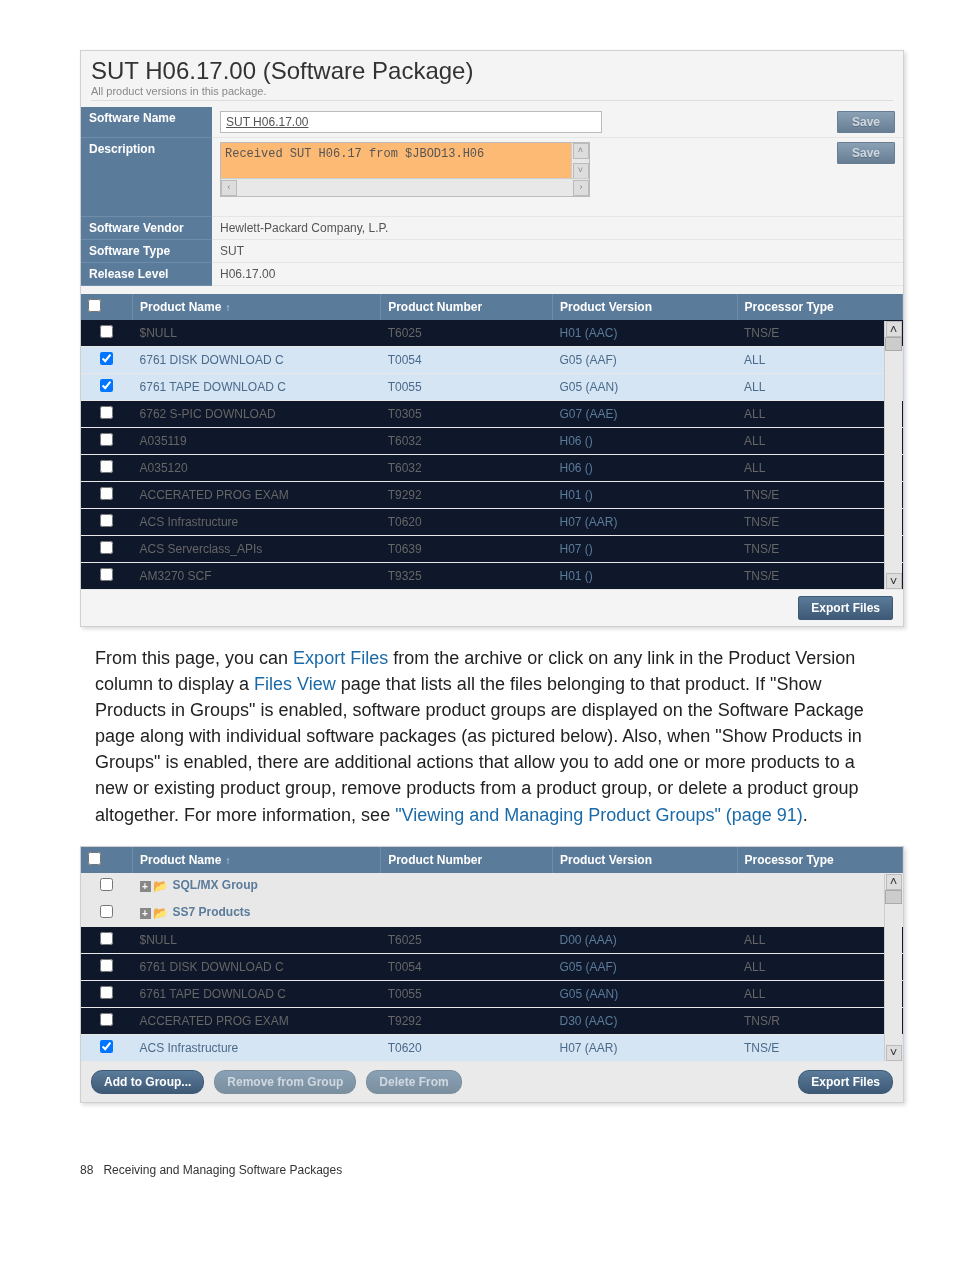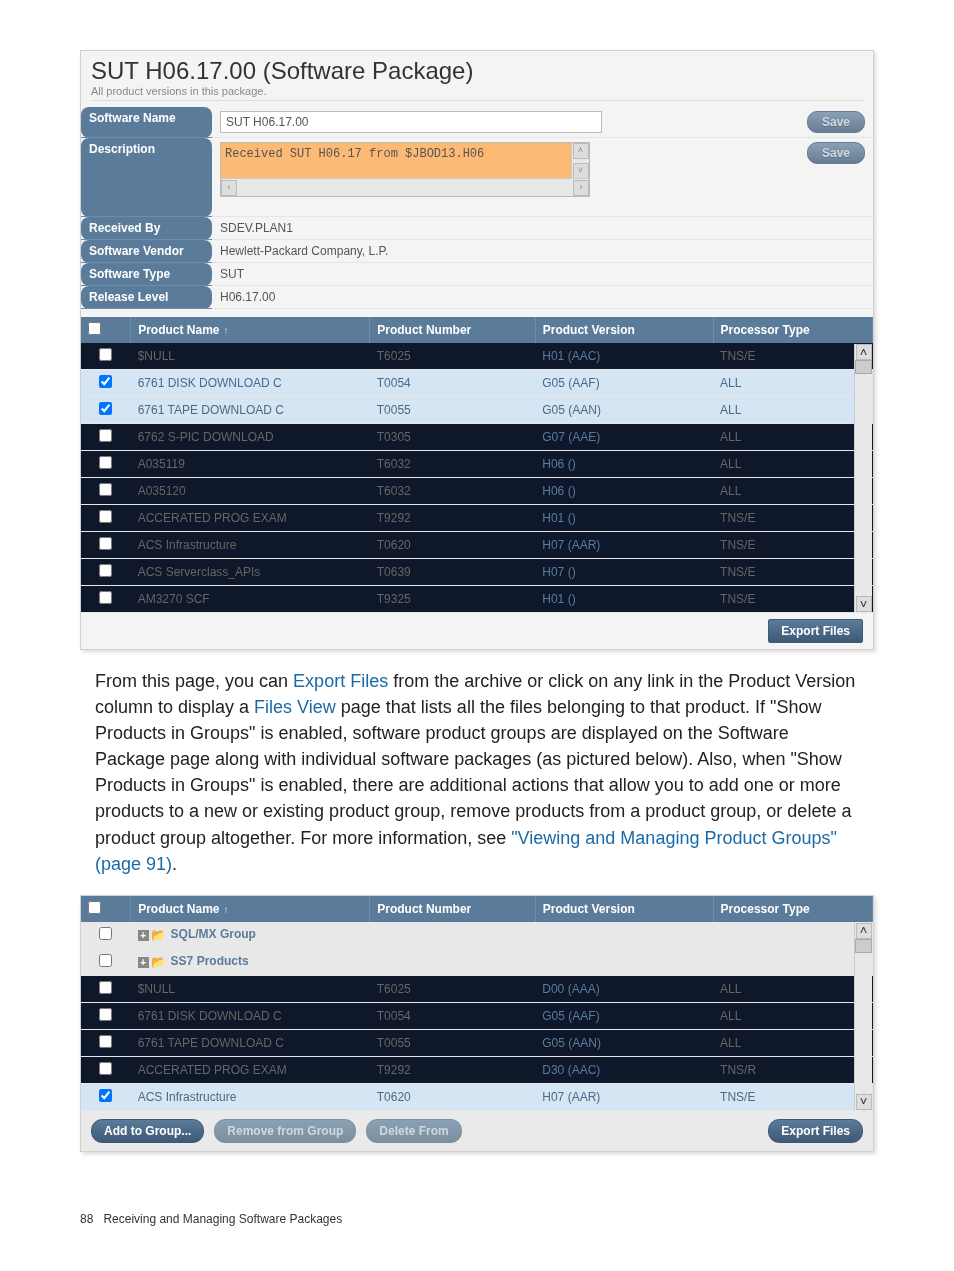--- a/index.html
+++ b/index.html
@@ -6,21 +6,21 @@
     font-family: Arial, Helvetica, sans-serif;
     background: #fff;
     margin: 0;
     padding: 0;
     font-size: 13px;
     color: #333;
   }
   .page {
     width: 954px;
     margin: 0 auto;
-    padding: 50px 80px 30px 80px;
+    padding: 50px 50px 30px 80px;
     box-sizing: border-box;
   }
   .panel {
     background: #f4f4f4;
     border: 1px solid #d0d0d0;
     box-shadow: 2px 2px 4px rgba(0,0,0,0.15);
     margin-bottom: 18px;
   }
   .panel-header {
     padding: 6px 10px 2px 10px;
@@ -46,34 +46,34 @@
     padding: 4px 8px;
     vertical-align: top;
     font-size: 12px;
   }
   .detail-label {
     background: #5b7b9a;
     color: #fff;
     font-weight: bold;
     width: 115px;
     border-bottom: 1px solid #6d8dab;
-    border-radius: 8px;
   }
   .detail-value {
     background: #f4f4f4;
     color: #555;
     border-bottom: 1px solid #e5e5e5;
   }
   .detail-value input[type=text] {
     width: 370px;
     padding: 3px 5px;
     font-size: 12px;
     border: 1px solid #bbb;
     background: #fff;
     color: #555;
+    text-decoration: underline;
   }
   .desc-box {
     width: 370px;
     height: 55px;
     border: 1px solid #bbb;
     background: #fdba74;
     font-family: "Courier New", monospace;
     font-size: 12px;
     padding: 4px;
     box-sizing: border-box;
@@ -116,21 +116,21 @@
     justify-content: center;
   }
   .save-btn {
     background: linear-gradient(#8aa0b5, #667d93);
     color: #d0d8e0;
     border: 1px solid #667d93;
     padding: 3px 14px;
     font-size: 12px;
     font-weight: bold;
     text-shadow: 0 1px 0 rgba(0,0,0,0.2);
-    border-radius: 10px;
+    border-radius: 1px;
   }
   .grid {
     width: 100%;
     border-collapse: collapse;
     font-size: 12px;
     background: #0f172a;
     table-layout: fixed;
   }
   .grid th {
     background: #5b7b9a;
@@ -285,24 +285,20 @@
               <div class="scroll-btn">‹</div>
               <div class="scroll-btn">›</div>
             </div>
           </div>
         </td>
         <td class="detail-value" style="text-align:right;vertical-align:top;">
           <button class="save-btn">Save</button>
         </td>
       </tr>
       <tr>
-        <td class="detail-label">Received By</td>
-        <td class="detail-value" colspan="2">SDEV.PLAN1</td>
-      </tr>
-      <tr>
         <td class="detail-label">Software Vendor</td>
         <td class="detail-value" colspan="2">Hewlett-Packard Company, L.P.</td>
       </tr>
       <tr>
         <td class="detail-label">Software Type</td>
         <td class="detail-value" colspan="2">SUT</td>
       </tr>
       <tr>
         <td class="detail-label">Release Level</td>
         <td class="detail-value" colspan="2">H06.17.00</td>

